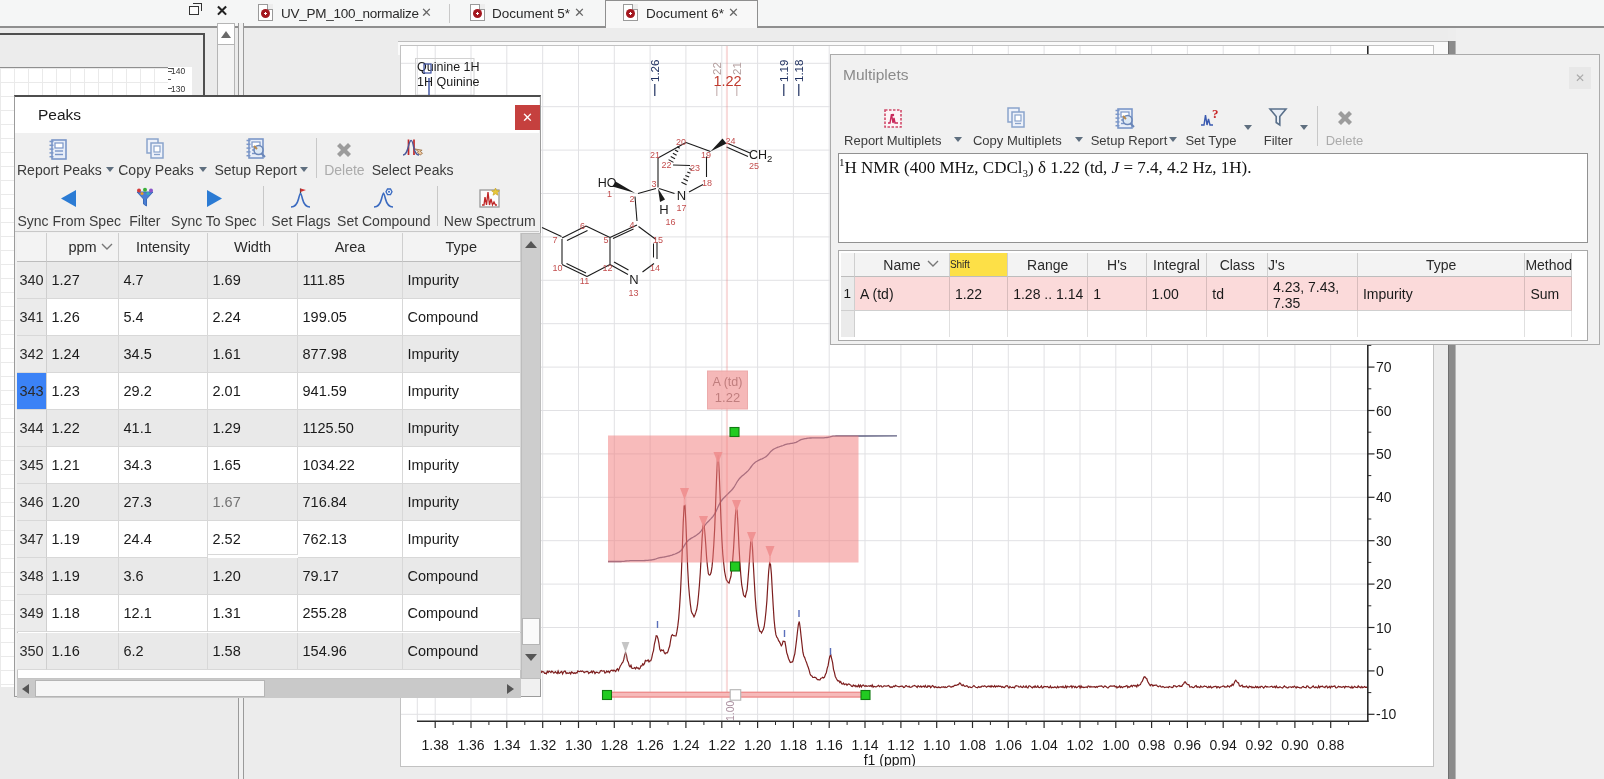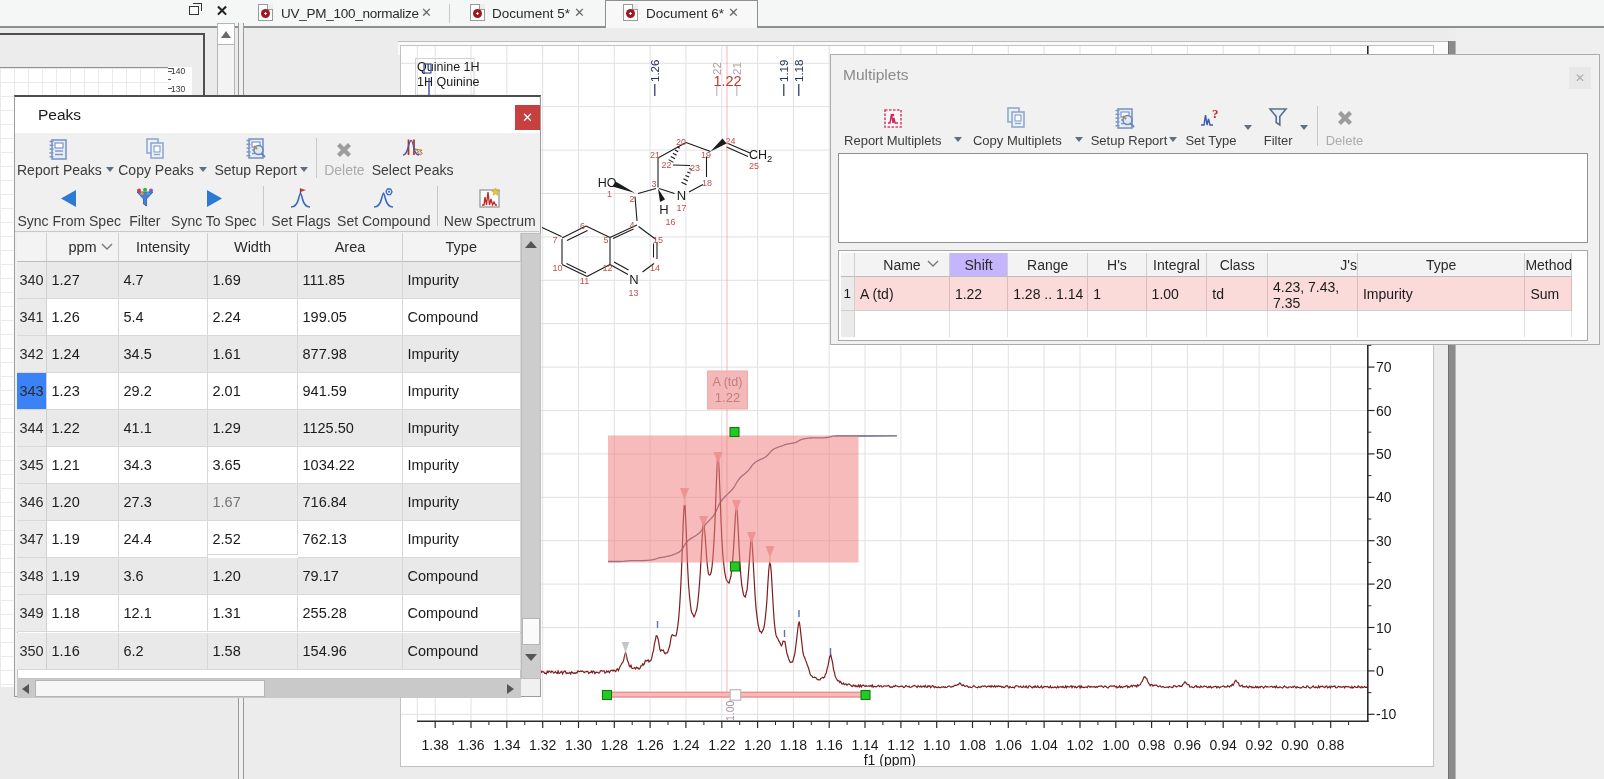--- a/index.html
+++ b/index.html
@@ -482,21 +482,21 @@
     <div class="abs" style="left:388px;top:275.8px;width:117.5px;height:37.1px;background:#ffffff;border-right:1px solid #d8d8d8;border-bottom:1px solid #d8d8d8;line-height:37.1px;font-size:14.5px;color:#1a1a1a;padding-left:4.5px;">Impurity</div>
     <div class="abs" style="left:2px;top:312.9px;width:30px;height:37.1px;background:#ebebeb;border-right:1px solid #cfcfcf;border-bottom:1px solid #d8d8d8;text-align:center;line-height:37.1px;font-size:14.5px;color:#2a2a2a;">344</div>
     <div class="abs" style="left:32px;top:312.9px;width:72px;height:37.1px;background:#e9e9e9;border-right:1px solid #d8d8d8;border-bottom:1px solid #d8d8d8;line-height:37.1px;font-size:14.5px;color:#1a1a1a;padding-left:4.5px;">1.22</div>
     <div class="abs" style="left:104px;top:312.9px;width:89px;height:37.1px;background:#e9e9e9;border-right:1px solid #d8d8d8;border-bottom:1px solid #d8d8d8;line-height:37.1px;font-size:14.5px;color:#1a1a1a;padding-left:4.5px;">41.1</div>
     <div class="abs" style="left:193px;top:312.9px;width:90px;height:37.1px;background:#e9e9e9;border-right:1px solid #d8d8d8;border-bottom:1px solid #d8d8d8;line-height:37.1px;font-size:14.5px;color:#1a1a1a;padding-left:4.5px;">1.29</div>
     <div class="abs" style="left:283px;top:312.9px;width:105px;height:37.1px;background:#e9e9e9;border-right:1px solid #d8d8d8;border-bottom:1px solid #d8d8d8;line-height:37.1px;font-size:14.5px;color:#1a1a1a;padding-left:4.5px;">1125.50</div>
     <div class="abs" style="left:388px;top:312.9px;width:117.5px;height:37.1px;background:#e9e9e9;border-right:1px solid #d8d8d8;border-bottom:1px solid #d8d8d8;line-height:37.1px;font-size:14.5px;color:#1a1a1a;padding-left:4.5px;">Impurity</div>
     <div class="abs" style="left:2px;top:350.0px;width:30px;height:37.1px;background:#ebebeb;border-right:1px solid #cfcfcf;border-bottom:1px solid #d8d8d8;text-align:center;line-height:37.1px;font-size:14.5px;color:#2a2a2a;">345</div>
     <div class="abs" style="left:32px;top:350.0px;width:72px;height:37.1px;background:#ffffff;border-right:1px solid #d8d8d8;border-bottom:1px solid #d8d8d8;line-height:37.1px;font-size:14.5px;color:#1a1a1a;padding-left:4.5px;">1.21</div>
     <div class="abs" style="left:104px;top:350.0px;width:89px;height:37.1px;background:#ffffff;border-right:1px solid #d8d8d8;border-bottom:1px solid #d8d8d8;line-height:37.1px;font-size:14.5px;color:#1a1a1a;padding-left:4.5px;">34.3</div>
-    <div class="abs" style="left:193px;top:350.0px;width:90px;height:37.1px;background:#ffffff;border-right:1px solid #d8d8d8;border-bottom:1px solid #d8d8d8;line-height:37.1px;font-size:14.5px;color:#1a1a1a;padding-left:4.5px;">3.65</div>
+    <div class="abs" style="left:193px;top:350.0px;width:90px;height:37.1px;background:#ffffff;border-right:1px solid #d8d8d8;border-bottom:1px solid #d8d8d8;line-height:37.1px;font-size:14.5px;color:#1a1a1a;padding-left:4.5px;">1.65</div>
     <div class="abs" style="left:283px;top:350.0px;width:105px;height:37.1px;background:#ffffff;border-right:1px solid #d8d8d8;border-bottom:1px solid #d8d8d8;line-height:37.1px;font-size:14.5px;color:#1a1a1a;padding-left:4.5px;">1034.22</div>
     <div class="abs" style="left:388px;top:350.0px;width:117.5px;height:37.1px;background:#ffffff;border-right:1px solid #d8d8d8;border-bottom:1px solid #d8d8d8;line-height:37.1px;font-size:14.5px;color:#1a1a1a;padding-left:4.5px;">Impurity</div>
     <div class="abs" style="left:2px;top:387.1px;width:30px;height:37.1px;background:#ebebeb;border-right:1px solid #cfcfcf;border-bottom:1px solid #d8d8d8;text-align:center;line-height:37.1px;font-size:14.5px;color:#2a2a2a;">346</div>
     <div class="abs" style="left:32px;top:387.1px;width:72px;height:37.1px;background:#e9e9e9;border-right:1px solid #d8d8d8;border-bottom:1px solid #d8d8d8;line-height:37.1px;font-size:14.5px;color:#1a1a1a;padding-left:4.5px;">1.20</div>
     <div class="abs" style="left:104px;top:387.1px;width:89px;height:37.1px;background:#e9e9e9;border-right:1px solid #d8d8d8;border-bottom:1px solid #d8d8d8;line-height:37.1px;font-size:14.5px;color:#1a1a1a;padding-left:4.5px;">27.3</div>
     <div class="abs" style="left:193px;top:387.1px;width:90px;height:37.1px;background:#e9e9e9;border-right:1px solid #d8d8d8;border-bottom:1px solid #d8d8d8;line-height:37.1px;font-size:14.5px;color:#737373;padding-left:4.5px;">1.67</div>
     <div class="abs" style="left:283px;top:387.1px;width:105px;height:37.1px;background:#e9e9e9;border-right:1px solid #d8d8d8;border-bottom:1px solid #d8d8d8;line-height:37.1px;font-size:14.5px;color:#1a1a1a;padding-left:4.5px;">716.84</div>
     <div class="abs" style="left:388px;top:387.1px;width:117.5px;height:37.1px;background:#e9e9e9;border-right:1px solid #d8d8d8;border-bottom:1px solid #d8d8d8;line-height:37.1px;font-size:14.5px;color:#1a1a1a;padding-left:4.5px;">Impurity</div>
     <div class="abs" style="left:2px;top:424.2px;width:30px;height:37.1px;background:#ebebeb;border-right:1px solid #cfcfcf;border-bottom:1px solid #d8d8d8;text-align:center;line-height:37.1px;font-size:14.5px;color:#2a2a2a;">347</div>
     <div class="abs" style="left:32px;top:424.2px;width:72px;height:37.1px;background:#ffffff;border-right:1px solid #d8d8d8;border-bottom:1px solid #d8d8d8;line-height:37.1px;font-size:14.5px;color:#1a1a1a;padding-left:4.5px;">1.19</div>
@@ -584,29 +584,30 @@
     <div class="darr" style="left:244px;top:82px;border-top-color:#5f6f7f;"></div>
     <div class="darr" style="left:337.7px;top:82px;border-top-color:#5f6f7f;"></div>
     <div class="darr" style="left:412.7px;top:70px;border-top-color:#5f6f7f;"></div>
     <div class="darr" style="left:468.5px;top:70px;border-top-color:#5f6f7f;"></div>
     <div class="abs" style="left:485.5px;top:51px;width:1px;height:40px;background:#c8c8c8;"></div>
     <div class="abs" style="left:501.5px;top:50.5px;width:24px;height:23px;"><svg width="24" height="23" style="">
         <path d="M5,8 L8,5 L12,9 L16,5 L19,8 L15,12 L19,16 L16,19 L12,15 L8,19 L5,16 L9,12 Z" fill="#9c9c9c"></path>
       </svg></div>
     <div class="tbtn" style="left:428.5px;top:77.5px;width:170px;color:#ababab;font-size:13px;">Delete</div>
     <div class="abs" style="left:7px;top:98px;width:749.5px;height:89.5px;background:#fff;border:1px solid #919191;"></div>
+    <div class="abs" style="left:8px;top:101px;width:730px;font-family:'Liberation Serif',serif;font-size:17px;color:#111;"><sup style="font-size:11px;">1</sup>H NMR (400 MHz, CDCl<sub style="font-size:11px;">3</sub>) δ 1.22 (td, <i>J</i> = 7.4, 4.2 Hz, 1H).</div>
     <div class="abs" style="left:7px;top:194.6px;width:749.5px;height:91px;background:#fff;border:1px solid #a8a8a8;"></div>
     <div class="abs" style="left:9.6px;top:197.6px;width:14.500000000000002px;height:24.2px;background:#f3f3f3;border-right:1px solid #cfcfcf;border-bottom:1px solid #bdbdbd;text-align:center;line-height:24.2px;font-size:14px;color:#2a2a2a;"></div>
     <div class="abs" style="left:24.1px;top:197.6px;width:94.80000000000001px;height:24.2px;background:#f3f3f3;border-right:1px solid #cfcfcf;border-bottom:1px solid #bdbdbd;text-align:center;line-height:24.2px;font-size:14px;color:#2a2a2a;">Name</div>
-    <div class="abs" style="left:118.9px;top:197.6px;width:58.29999999999998px;height:24.2px;background:#c4b5fd;border-right:1px solid #cfcfcf;border-bottom:1px solid #bdbdbd;text-align:center;line-height:24.2px;font-size:14px;color:#2a2a2a;">Shift</div>
+    <div class="abs" style="left:118.9px;top:197.6px;width:58.29999999999998px;height:24.2px;background:#fde047;border-right:1px solid #cfcfcf;border-bottom:1px solid #bdbdbd;line-height:24.2px;font-size:10px;color:#2a2a2a;">Shift</div>
     <div class="abs" style="left:177.2px;top:197.6px;width:80.10000000000002px;height:24.2px;background:#f3f3f3;border-right:1px solid #cfcfcf;border-bottom:1px solid #bdbdbd;text-align:center;line-height:24.2px;font-size:14px;color:#2a2a2a;">Range</div>
     <div class="abs" style="left:257.3px;top:197.6px;width:58.30000000000001px;height:24.2px;background:#f3f3f3;border-right:1px solid #cfcfcf;border-bottom:1px solid #bdbdbd;text-align:center;line-height:24.2px;font-size:14px;color:#2a2a2a;">H's</div>
     <div class="abs" style="left:315.6px;top:197.6px;width:60.69999999999999px;height:24.2px;background:#f3f3f3;border-right:1px solid #cfcfcf;border-bottom:1px solid #bdbdbd;text-align:center;line-height:24.2px;font-size:14px;color:#2a2a2a;">Integral</div>
     <div class="abs" style="left:376.3px;top:197.6px;width:60.69999999999999px;height:24.2px;background:#f3f3f3;border-right:1px solid #cfcfcf;border-bottom:1px solid #bdbdbd;text-align:center;line-height:24.2px;font-size:14px;color:#2a2a2a;">Class</div>
-    <div class="abs" style="left:437px;top:197.6px;width:89.89999999999998px;height:24.2px;background:#f3f3f3;border-right:1px solid #cfcfcf;border-bottom:1px solid #bdbdbd;text-align:right;line-height:24.2px;font-size:14px;color:#2a2a2a;">J's</div>
+    <div class="abs" style="left:437px;top:197.6px;width:89.89999999999998px;height:24.2px;background:#f3f3f3;border-right:1px solid #cfcfcf;border-bottom:1px solid #bdbdbd;text-align:left;line-height:24.2px;font-size:14px;color:#2a2a2a;">J's</div>
     <div class="abs" style="left:526.9px;top:197.6px;width:167.5px;height:24.2px;background:#f3f3f3;border-right:1px solid #cfcfcf;border-bottom:1px solid #bdbdbd;text-align:center;line-height:24.2px;font-size:14px;color:#2a2a2a;">Type</div>
     <div class="abs" style="left:694.4px;top:197.6px;width:46.200000000000045px;height:24.2px;background:#f3f3f3;border-right:1px solid #cfcfcf;border-bottom:1px solid #bdbdbd;text-align:center;line-height:24.2px;font-size:14px;color:#2a2a2a;">Method</div>
     <svg class="abs" style="left:96px;top:204.6px;" width="16" height="10">
       <path d="M1,1 L6,6 L11,1" fill="none" stroke="#777" stroke-width="1.4"></path>
     </svg>
     <div class="abs" style="left:9.6px;top:221.79999999999998px;width:14.500000000000002px;height:34px;background:#ebebeb;border-right:1px solid #cfcfcf;border-bottom:1px solid #cfcfcf;text-align:center;line-height:34px;font-size:13.5px;">1</div>
     <div class="abs" style="left:24.1px;top:221.79999999999998px;width:94.80000000000001px;height:34px;background:#fbdada;border-right:1px solid #d8bcbc;border-bottom:1px solid #cfcfcf;line-height:34px;padding-top:0px;font-size:14px;color:#1a1a1a;padding-left:5px;">A (td)</div>
     <div class="abs" style="left:118.9px;top:221.79999999999998px;width:58.29999999999998px;height:34px;background:#fbdada;border-right:1px solid #d8bcbc;border-bottom:1px solid #cfcfcf;line-height:34px;padding-top:0px;font-size:14px;color:#1a1a1a;padding-left:5px;">1.22</div>
     <div class="abs" style="left:177.2px;top:221.79999999999998px;width:80.10000000000002px;height:34px;background:#fbdada;border-right:1px solid #d8bcbc;border-bottom:1px solid #cfcfcf;line-height:34px;padding-top:0px;font-size:14px;color:#1a1a1a;padding-left:5px;">1.28 .. 1.14</div>
     <div class="abs" style="left:257.3px;top:221.79999999999998px;width:58.30000000000001px;height:34px;background:#fbdada;border-right:1px solid #d8bcbc;border-bottom:1px solid #cfcfcf;line-height:34px;padding-top:0px;font-size:14px;color:#1a1a1a;padding-left:5px;">1</div>

